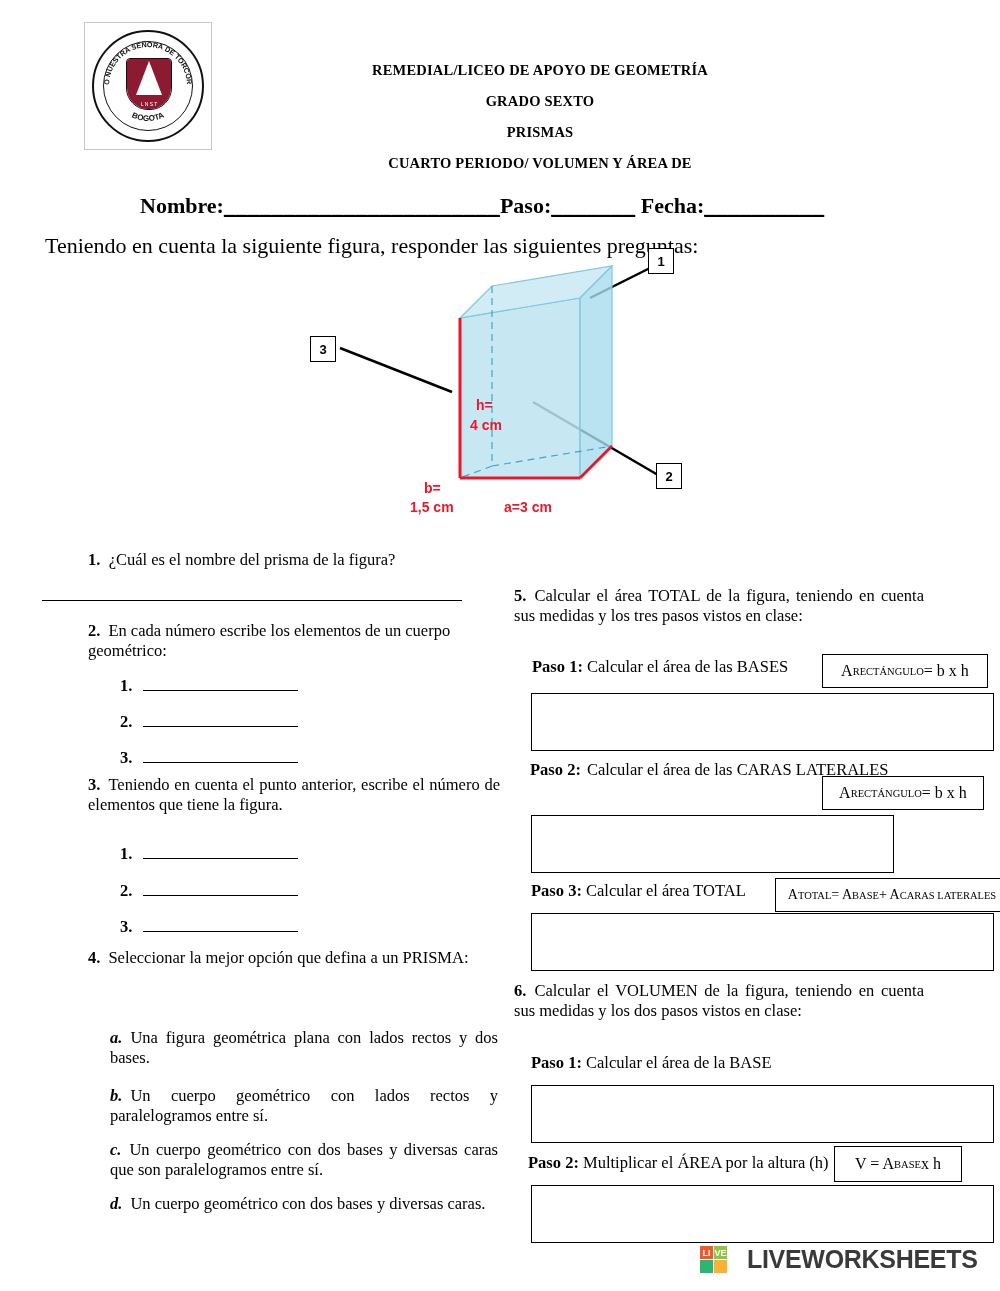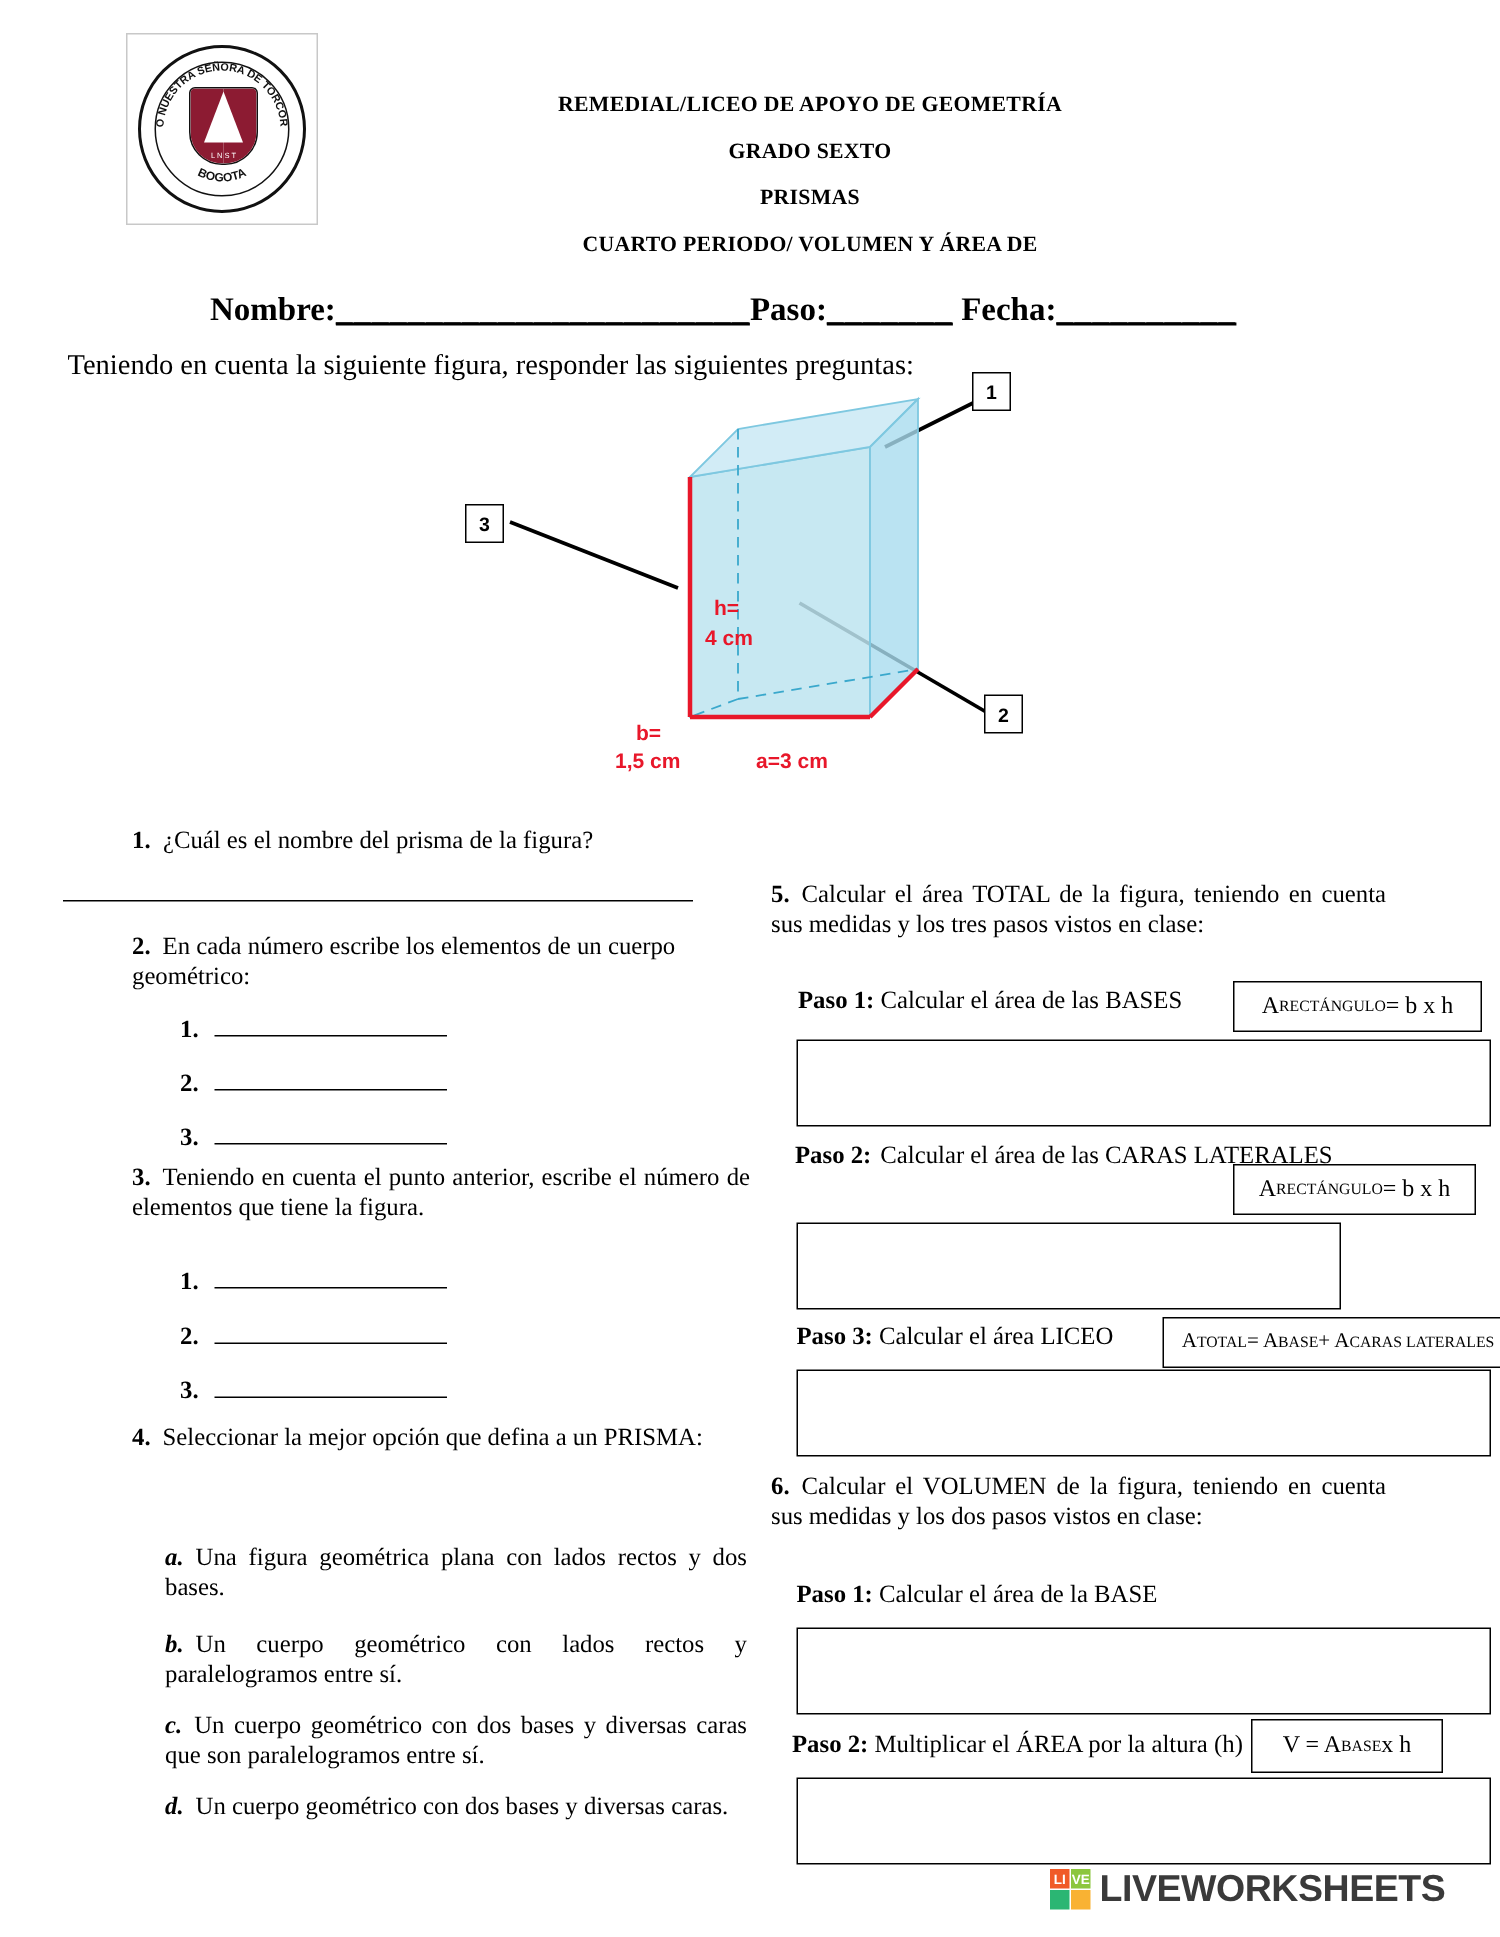--- a/index.html
+++ b/index.html
@@ -56,21 +56,21 @@
     font-weight:bold; font-size:14.5px; line-height:31px; letter-spacing:.2px;
   }
 
   .namebar {
     position:absolute; left:140px; top:193px; width:730px;
     font-weight:bold; font-size:22px; white-space:nowrap;
   }
   .namebar .u { text-decoration:underline; letter-spacing:1px; }
 
   .intro {
-    position:absolute; left:45px; top:233px; font-size:19px;
+    position:absolute; left:45px; top:233px; font-size:22px;
   }
 
   
   .figure { position:absolute; left:280px; top:240px; width:440px; height:285px; }
   .callout-box {
     position:absolute; border:1px solid #000; background:#fff;
     font-family:"Liberation Sans", sans-serif; font-weight:bold; font-size:13px;
     width:24px; height:24px; display:flex; align-items:center; justify-content:center;
   }
 
@@ -84,21 +84,21 @@
   }
   .formula {
     position:absolute; border:1.2px solid #000; background:#fff;
     display:flex; align-items:center; justify-content:center;
     font-size:16px; white-space:nowrap; padding:0 6px;
   }
   .sc { font-size:10.5px; }
 
   .lw {
     position:absolute; left:700px; top:1245px;
-    display:flex; align-items:center; gap:6px;
+    display:flex; align-items:center; gap:20px;
   }
   .lw-grid {
     display:grid; grid-template-columns:13px 13px; grid-template-rows:13px 13px; gap:1px;
     font-family:"Liberation Sans", sans-serif; font-size:9px; font-weight:bold; color:#fff;
   }
   .lw-grid div { display:flex; align-items:center; justify-content:center; }
   .lw-text {
     font-family:"Liberation Sans", sans-serif; font-weight:bold; font-size:25px;
     color:#3a3a3a; letter-spacing:-.3px;
   }
@@ -263,21 +263,21 @@
   </div>
   <div class="formula" style="left:822px; top:776px; width:148px; height:32px;">
     <span>A</span>
       <span class="sc">RECTÁNGULO</span>
       <span>= b x h</span>
   </div>
   <div class="answerbox" style="left:531px; top:815px; width:361px; height:56px;"></div>
 
   <div class="q" style="left:531px; top:881px;">
     <span class="qnum">Paso 3:</span>
-    <span>Calcular el área LICEO</span>
+    <span>Calcular el área TOTAL</span>
   </div>
   <div class="formula" style="left:775px; top:878px; width:220px; height:32px; font-size:14px;">
     <span>A</span>
       <span class="sc">TOTAL</span>
       <span> = A</span>
       <span class="sc">BASE</span>
       <span> + A</span>
       <span class="sc">CARAS LATERALES</span>
   </div>
   <div class="answerbox" style="left:531px; top:913px; width:461px; height:56px;"></div>

